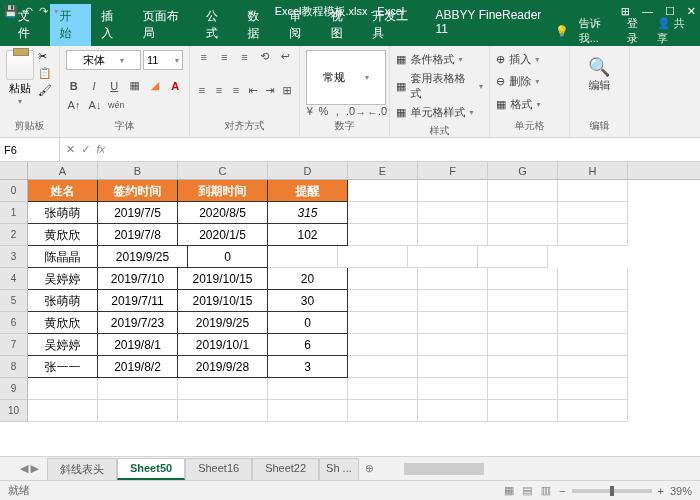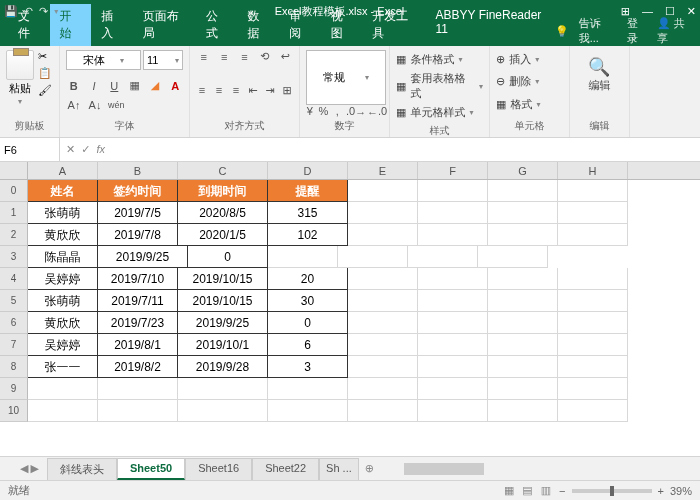--- a/index.html
+++ b/index.html
@@ -243,21 +243,21 @@
         <div class="cell" style="width: 70px;"></div>
         <div class="cell" style="width: 70px;"></div>
         <div class="cell" style="width: 70px;"></div>
         <div class="cell" style="width: 70px;"></div>
       </div>
       <div class="row">
         <div class="rowhead">1</div>
         <div class="cell data" style="width: 70px;">张萌萌</div>
         <div class="cell data" style="width: 80px;">2019/7/5</div>
         <div class="cell data" style="width: 90px;">2020/8/5</div>
-        <div class="cell data" style="width: 80px;">315</div>
+        <div class="cell data" style="width: 80px; font-style: italic;">315</div>
         <div class="cell" style="width: 70px;"></div>
         <div class="cell" style="width: 70px;"></div>
         <div class="cell" style="width: 70px;"></div>
         <div class="cell" style="width: 70px;"></div>
       </div>
       <div class="row">
         <div class="rowhead">2</div>
         <div class="cell data" style="width: 70px;">黄欣欣</div>
         <div class="cell data" style="width: 80px;">2019/7/8</div>
         <div class="cell data" style="width: 90px;">2020/1/5</div>

